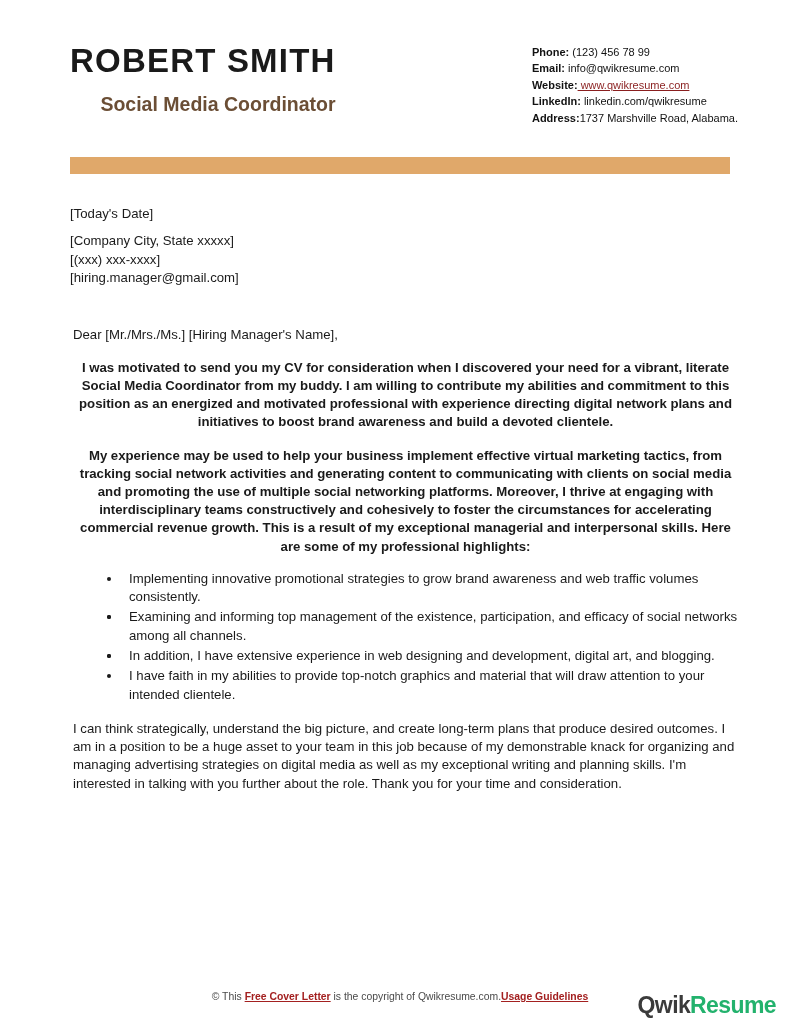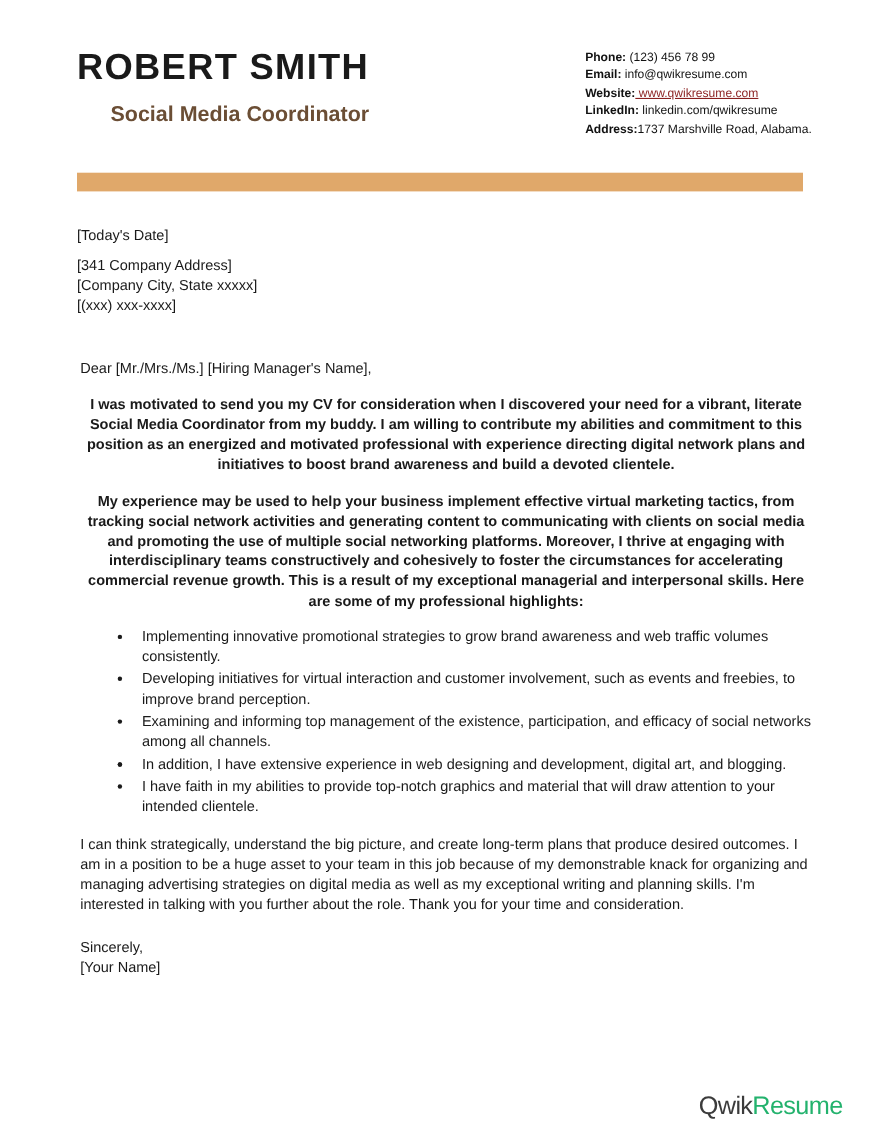--- a/index.html
+++ b/index.html
@@ -148,24 +148,24 @@
     color: #4a4a4a;
     white-space: nowrap;
   }
   .footer-copy .f-link {
     color: #a32020;
     text-decoration: underline;
     font-weight: bold;
   }
   .brand-logo {
     position: absolute;
-    right: 34px;
+    right: 24px;
     top: 9px;
     font-size: 23px;
-    font-weight: normal;
+    font-weight: bold;
     letter-spacing: -0.6px;
     line-height: 26px;
     white-space: nowrap;
   }
   .brand-dark { color: #3b3b3b; }
   .brand-green { color: #23b26d; }
 </style>
 </head>
 <body>
 
@@ -195,46 +195,43 @@
     </div>
   </div>
 
   <div class="divider-bar"></div>
 
   <div class="letter">
 
     <div class="recipient-block">
       <div class="recipient-line">[Today's Date]</div>
       <div class="recipient-gap"></div>
-      <div class="recipient-line">[341 Company Address]</div>
       <div class="recipient-line">[Company City, State xxxxx]</div>
       <div class="recipient-line">[(xxx) xxx-xxxx]</div>
+      <div class="recipient-line">[hiring.manager@gmail.com]</div>
     </div>
 
     <div class="salutation">Dear [Mr./Mrs./Ms.] [Hiring Manager's Name],</div>
 
     <div class="para">I was motivated to send you my CV for consideration when I discovered your need for a vibrant, literate Social Media Coordinator from my buddy. I am willing to contribute my abilities and commitment to this position as an energized and motivated professional with experience directing digital network plans and initiatives to boost brand awareness and build a devoted clientele.</div>
 
     <div class="para">My experience may be used to help your business implement effective virtual marketing tactics, from tracking social network activities and generating content to communicating with clients on social media and promoting the use of multiple social networking platforms. Moreover, I thrive at engaging with interdisciplinary teams constructively and cohesively to foster the circumstances for accelerating commercial revenue growth. This is a result of my exceptional managerial and interpersonal skills. Here are some of my professional highlights:</div>
 
     <ul class="highlights">
       <li><span class="bullet"></span><span>Implementing innovative promotional strategies to grow brand awareness and web traffic volumes consistently.</span></li>
-      <li><span class="bullet"></span><span>Developing initiatives for virtual interaction and customer involvement, such as events and freebies, to improve brand perception.</span></li>
+      <li><span class="bullet"></span></li>
       <li><span class="bullet"></span><span>Examining and informing top management of the existence, participation, and efficacy of social networks among all channels.</span></li>
       <li><span class="bullet"></span></li>
       <li><span class="bullet"></span><span>In addition, I have extensive experience in web designing and development, digital art, and blogging.</span></li>
       <li><span class="bullet"></span><span>I have faith in my abilities to provide top-notch graphics and material that will draw attention to your intended clientele.</span></li>
     </ul>
 
     <div class="closing-para">I can think strategically, understand the big picture, and create long-term plans that produce desired outcomes. I am in a position to be a huge asset to your team in this job because of my demonstrable knack for organizing and managing advertising strategies on digital media as well as my exceptional writing and planning skills. I'm interested in talking with you further about the role. Thank you for your time and consideration.</div>
 
-    <div class="signoff">
-      <div>Sincerely,</div>
-      <div>[Your Name]</div>
-    </div>
 
   </div>
 
   <div class="footer">
+    <div class="footer-copy"><span>© This </span><span class="f-link">Free Cover Letter</span><span> is the copyright of Qwikresume.com.</span><span class="f-link">Usage Guidelines</span></div>
     <div class="brand-logo"><span class="brand-dark">Qwik</span><span class="brand-green">Resume</span></div>
   </div>
 
 </div>
 
 </body></html>

